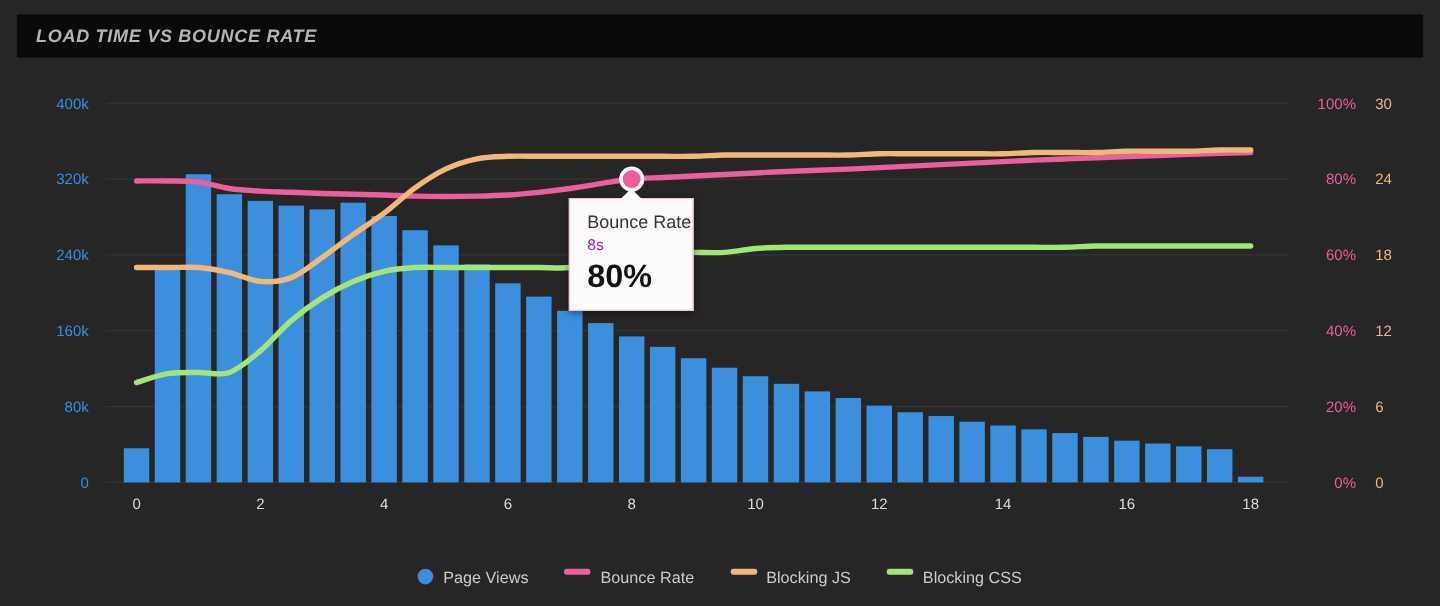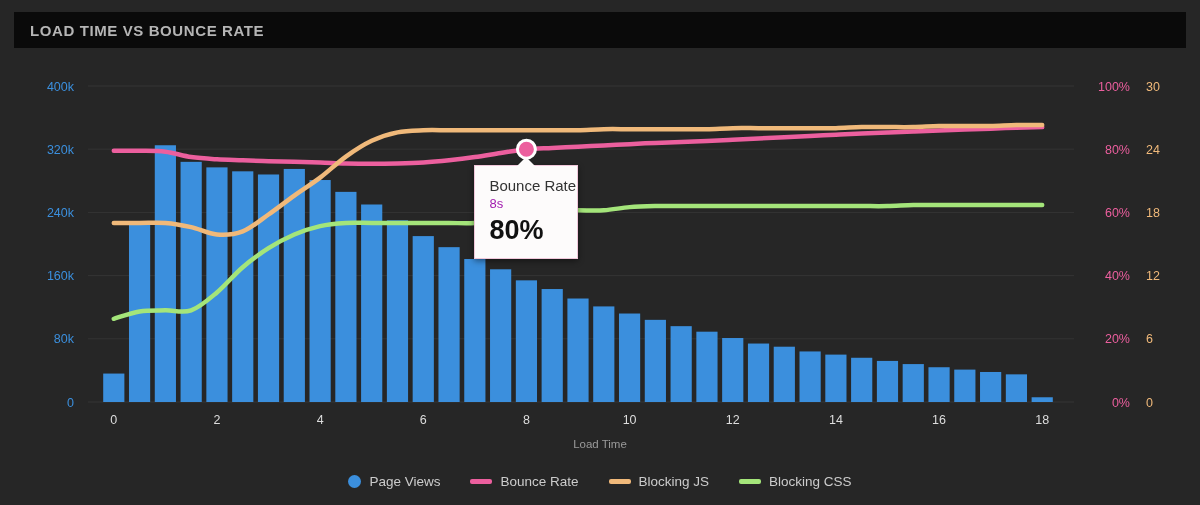--- a/index.html
+++ b/index.html
@@ -8,21 +8,21 @@
     background:#262626;
     font-family:"Liberation Sans", sans-serif;
     overflow:hidden;
   }
   .panel{position:relative;width:1200px;height:505px;background:#262626;}
 
   .titlebar{
     position:absolute;left:14px;top:12px;
     width:1172px;height:36px;
     background:#0a0a0a;
-    display:flex;align-items:center;
+    display:flex;align-items:center;font-style:italic;
   }
   .titlebar-text{
     color:#b5b5b5;
     font-size:15px;font-weight:bold;
     letter-spacing:0.6px;
     padding-left:16px;
     text-transform:uppercase;
     white-space:nowrap;
   }
 
@@ -45,21 +45,21 @@
     width:0;height:0;
     border-left:9px solid transparent;
     border-right:9px solid transparent;
     border-bottom:9px solid #fdfbfb;
   }
 
   .legend{
     position:absolute;left:0;bottom:16px;width:1200px;
     display:flex;align-items:center;justify-content:center;gap:30px;
   }
-  .legend-item{display:flex;align-items:center;gap:8px;margin-top:42px;}
+  .legend-item{display:flex;align-items:flex-start;gap:8px;margin-top:42px;}
   .legend-dot{width:13px;height:13px;border-radius:50%;display:block;}
   .legend-line{width:22px;height:5px;border-radius:2px;display:block;}
   .legend-label{color:#cccccc;font-size:13.5px;white-space:nowrap;}
 
   .axis-title{
     position:absolute;width:1200px;text-align:center;
     color:#9a9a9a;font-size:11.5px;
   }
 </style>
 </head>
@@ -150,21 +150,20 @@
         <circle cx="526.421052631579" cy="101.19999999999999" r="9" fill="#ec5f9e" stroke="#ffffff" stroke-width="3"></circle>
       </svg>
 
     <div class="tooltip" id="tooltip" style="width: 104px; left: 474.421px; top: 117.2px;">
       <div class="tt-arrow"></div>
       <div class="tt-title">Bounce Rate</div>
       <div class="tt-sub">8s</div>
       <div class="tt-value">80%</div>
     </div>
 
-    <div class="axis-title" id="xaxis-title" style="top: 390px;">Load Time</div>
   </div>
 
   <div class="legend" id="legend">
       <div class="legend-item">
         <span class="legend-dot" style="background: rgb(59, 143, 221);"></span>
         <span class="legend-label">Page Views</span>
       </div>
       <div class="legend-item">
         <span class="legend-line" style="background: rgb(236, 95, 158);"></span>
         <span class="legend-label">Bounce Rate</span>

